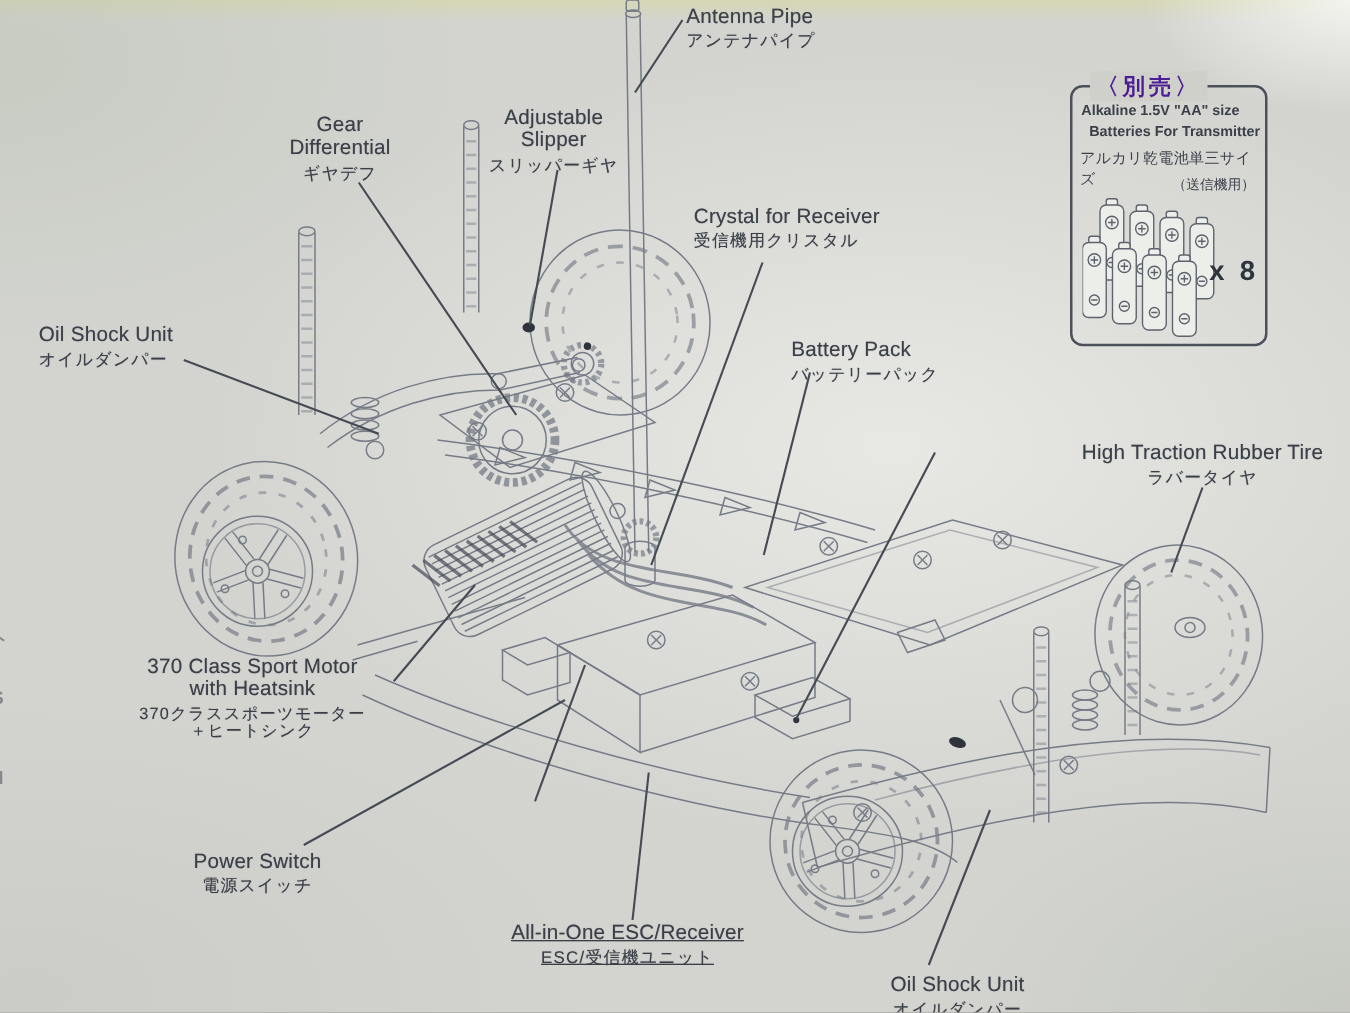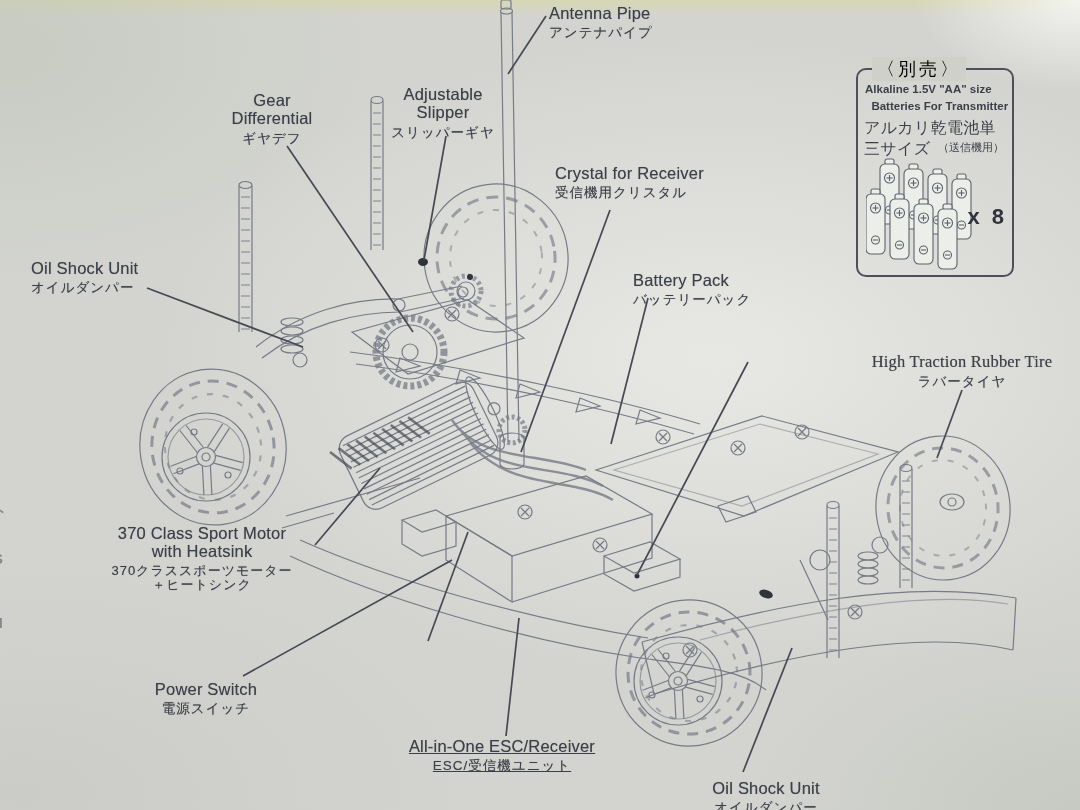--- a/index.html
+++ b/index.html
@@ -16,24 +16,24 @@
       #d3d4d0;
   }
   svg{position:absolute;left:0;top:0;}
   .lbl{position:absolute;color:#3b3f48;line-height:1.12;text-shadow:0 0 .7px rgba(59,63,72,.5);}
   .lbl .en{display:block;font-size:16.5px;letter-spacing:.2px;white-space:pre-line;}
   .lbl .jp{display:block;font-size:13.5px;margin-top:3px;letter-spacing:1px;white-space:pre-line;}
   .ctr{text-align:center;}
   .inset{position:absolute;left:856px;top:68px;width:154px;height:205px;
          border:2px solid #4c5058;border-radius:10px;color:#3b3f48;}
   .inset-title{position:absolute;top:-13px;left:14px;padding:0 5px;background:#cfd0ca;
-         font-size:18px;font-weight:normal;letter-spacing:3px;color:#000000;white-space:nowrap;text-align:right;}
+         font-size:18px;font-weight:bold;letter-spacing:3px;color:#4c1d95;white-space:nowrap;text-align:right;}
   .inset-en{position:absolute;top:11px;left:7px;font-size:11.5px;font-weight:bold;
          white-space:pre;line-height:1.45;}
-  .inset-jp1{position:absolute;top:48px;left:6px;font-size:16px;letter-spacing:.3px;}
+  .inset-jp1{position:absolute;top:48px;left:6px;font-size:12px;letter-spacing:.3px;}
   .inset-jp2{position:absolute;top:70px;right:8px;font-size:11px;}
   .inset-batt{position:absolute;left:8px;top:88px;}
   .inset-count{position:absolute;right:5px;top:134px;font-size:22px;font-weight:bold;
          color:#2f333b;letter-spacing:3px;}
   .frag{position:absolute;color:#4a4e56;font-size:15px;opacity:.55;font-weight:bold;}
 </style>
 </head>
 <body>
 
 <div class="photo">
@@ -299,21 +299,21 @@
     <span class="en">Oil Shock Unit</span>
     <span class="jp">オイルダンパー</span>
   </div>
 
   <div class="lbl" style="left:633px;top:271px;">
     <span class="en">Battery Pack</span>
     <span class="jp">バッテリーパック</span>
   </div>
 
 
-  <div class="lbl ctr" style="left:850px;top:353px;width:224px;font-family:Liberation Serif, serif;">
+  <div class="lbl ctr" style="left:850px;top:353px;width:224px;">
     <span class="en">High Traction Rubber Tire</span>
     <span class="jp">ラバータイヤ</span>
   </div>
 
   <div class="lbl ctr" style="left:60px;top:524px;width:284px;">
     <span class="en">370 Class Sport Motor
 with Heatsink</span>
     <span class="jp" style="font-size:13px;">370クラススポーツモーター
 ＋ヒートシンク</span>
   </div>

